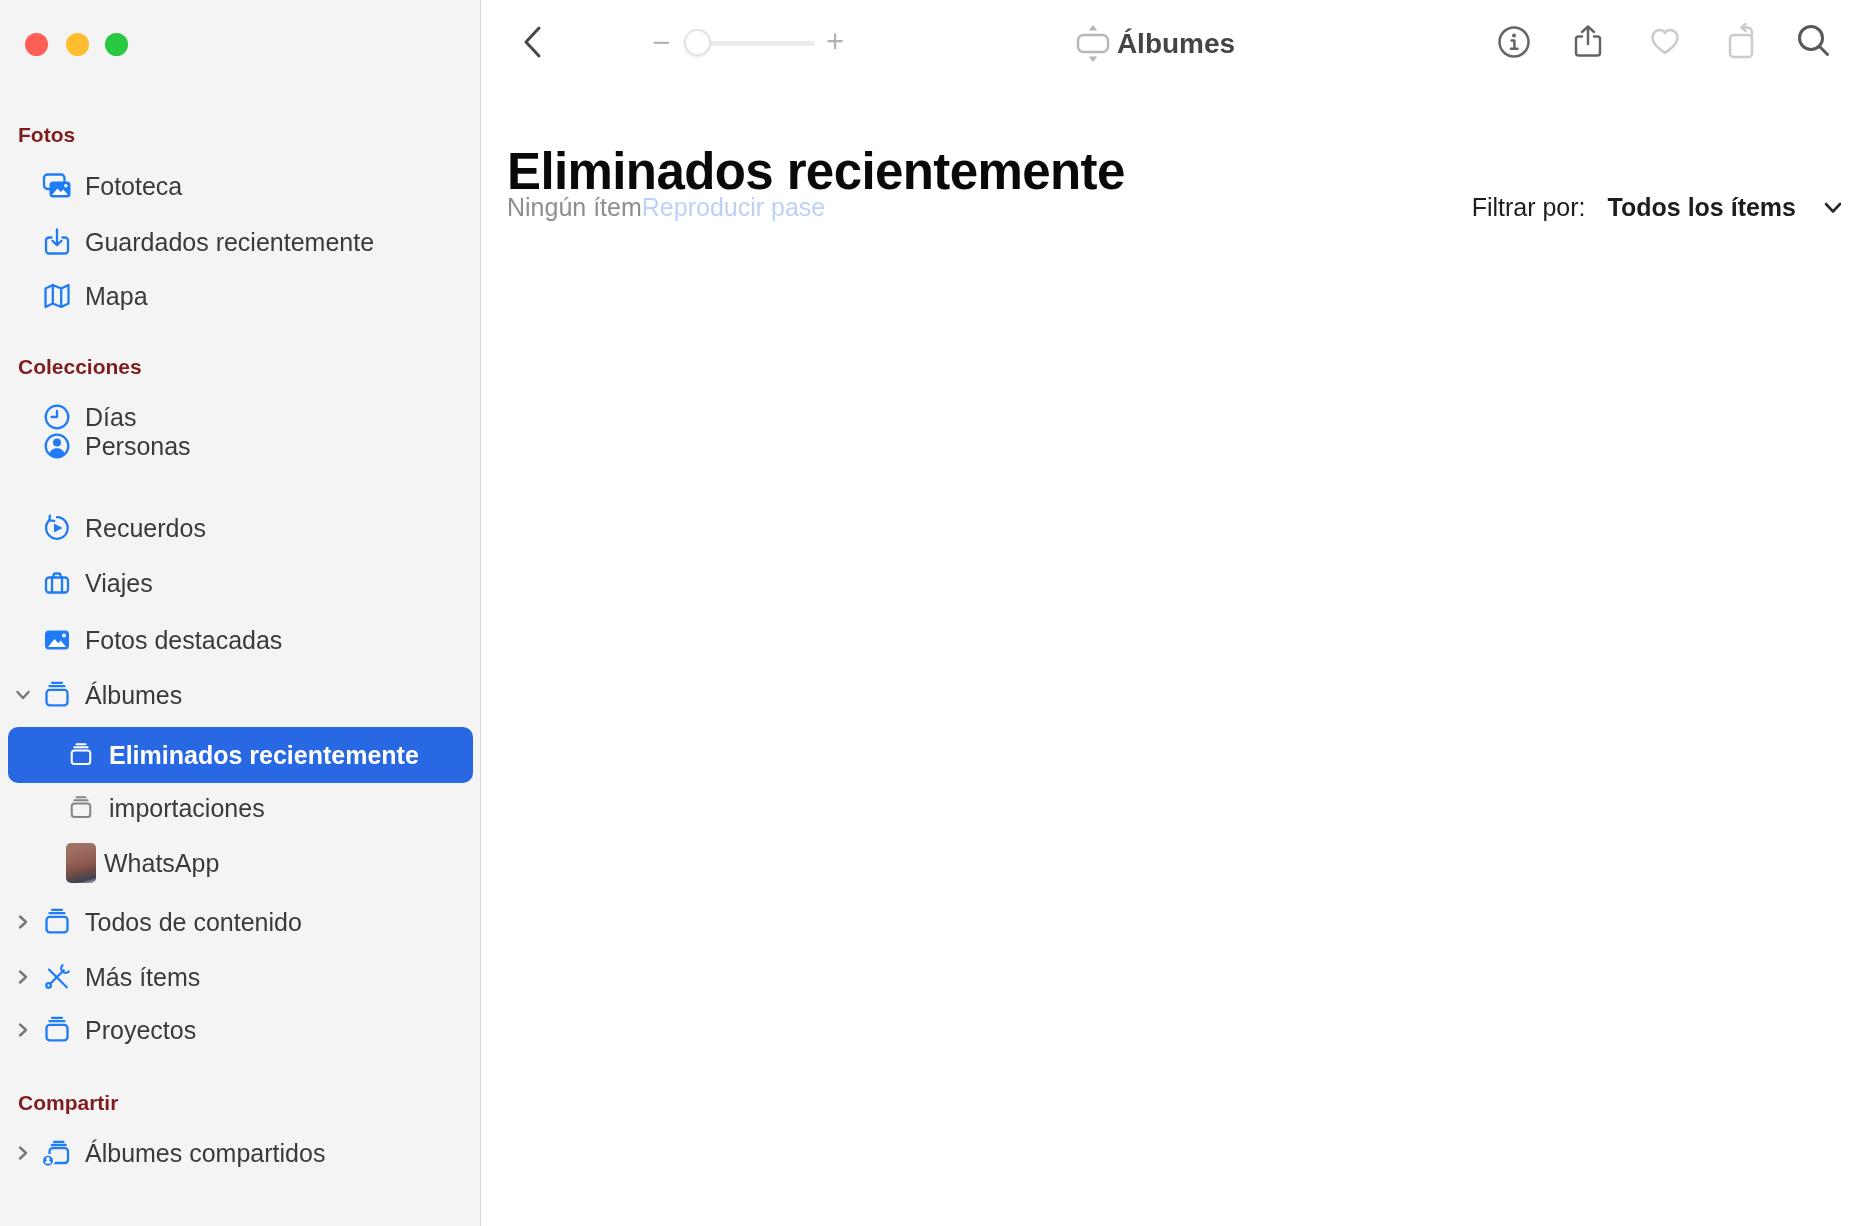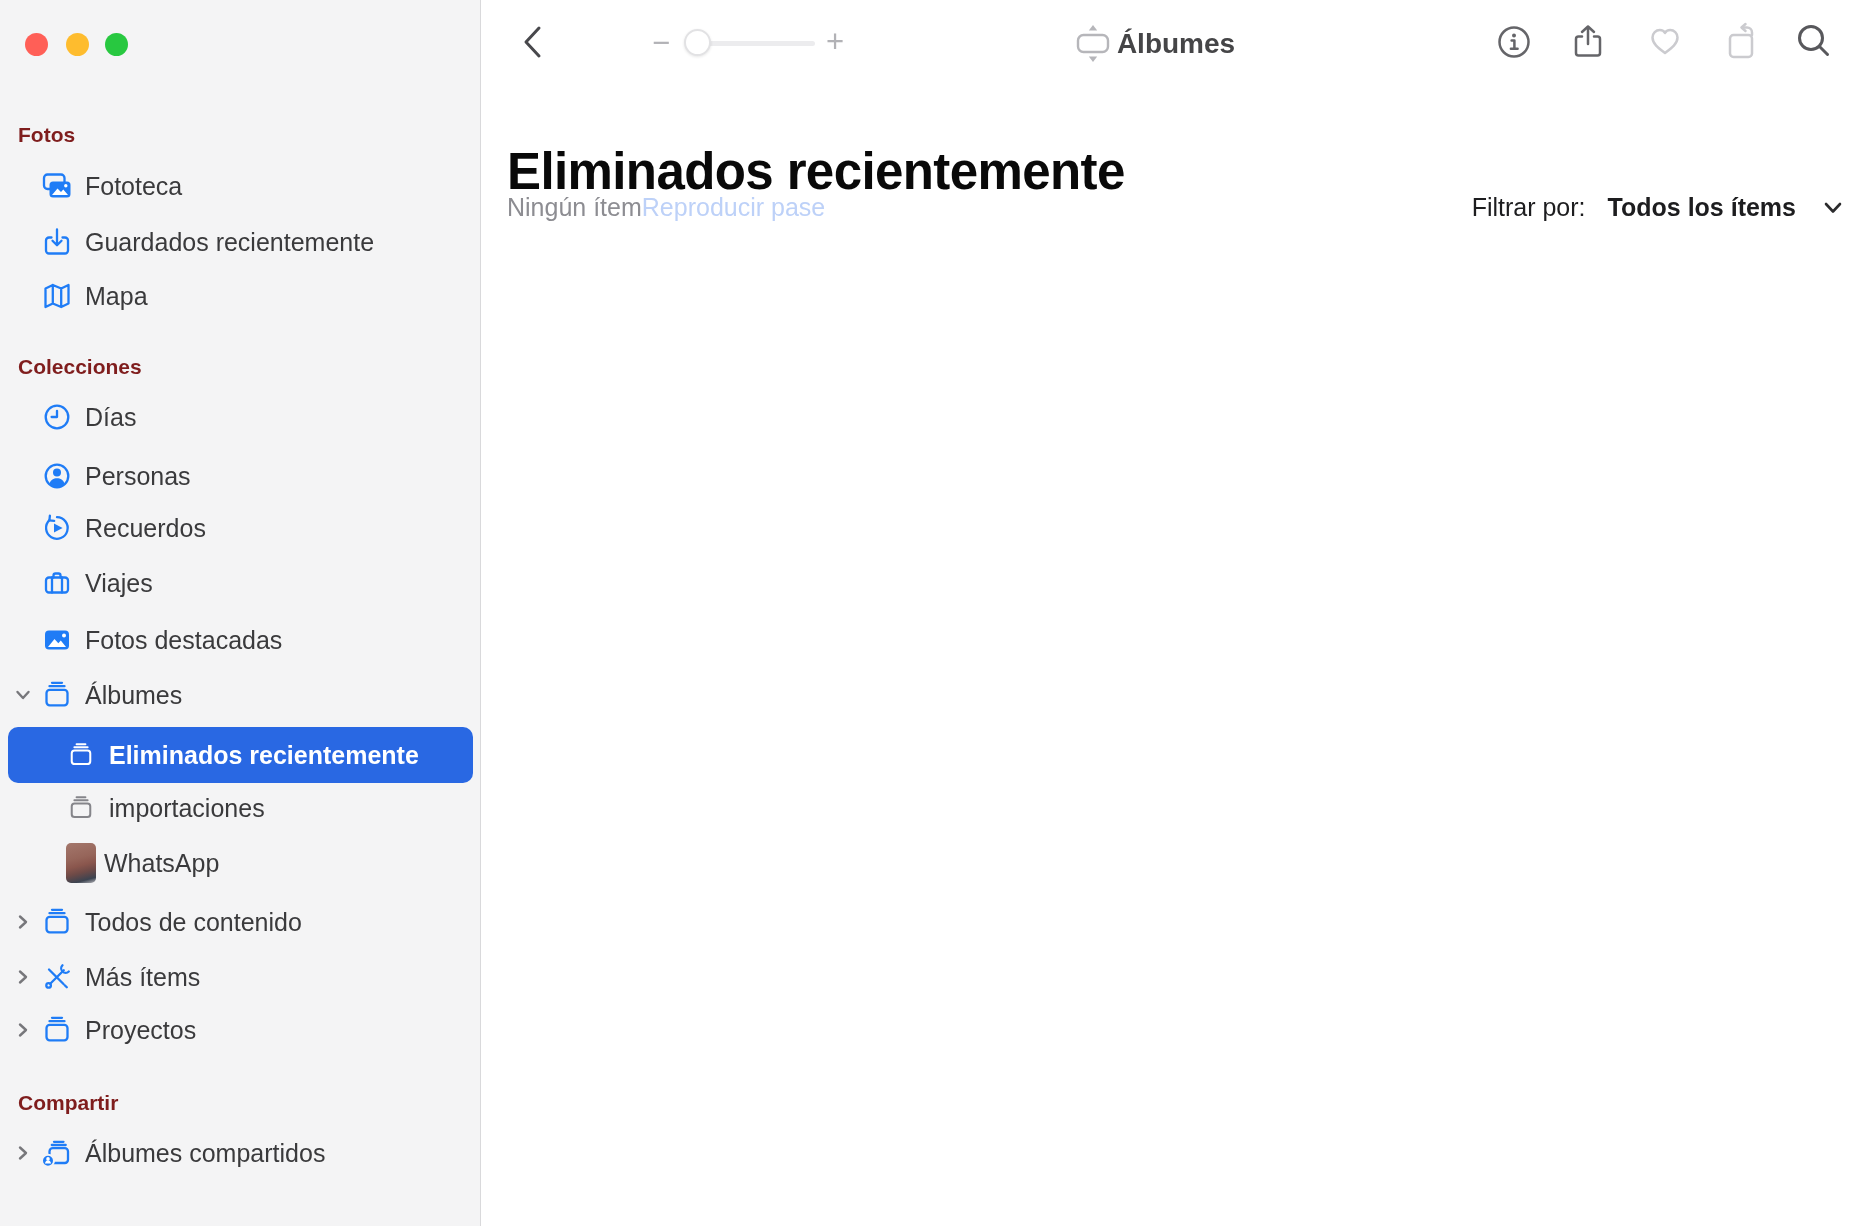--- a/index.html
+++ b/index.html
@@ -101,21 +101,21 @@
     <div class="s-row" style="top:395px">
       <span class="icon">
         <svg width="34" height="34" viewBox="0 0 34 34">
           <circle class="st" cx="17" cy="17" r="11.3"></circle>
           <path class="st" d="M17 10.8 V17 H11.6"></path>
         </svg>
       </span>
       <span class="lbl">Días</span>
     </div>
 
-    <div class="s-row" style="top:454px">
+    <div class="s-row" style="top:424px">
       <span class="icon">
         <svg width="34" height="34" viewBox="0 0 34 34">
           <circle class="st" cx="17" cy="17" r="11.3"></circle>
           <circle class="fl" cx="17" cy="13.6" r="4"></circle>
           <path class="fl" d="M9.2 24.9 C10.8 20.8 13.6 19.3 17 19.3 C20.4 19.3 23.2 20.8 24.8 24.9 C22.8 27.1 20.1 28.3 17 28.3 C13.9 28.3 11.2 27.1 9.2 24.9 Z"></path>
         </svg>
       </span>
       <span class="lbl">Personas</span>
     </div>
 

